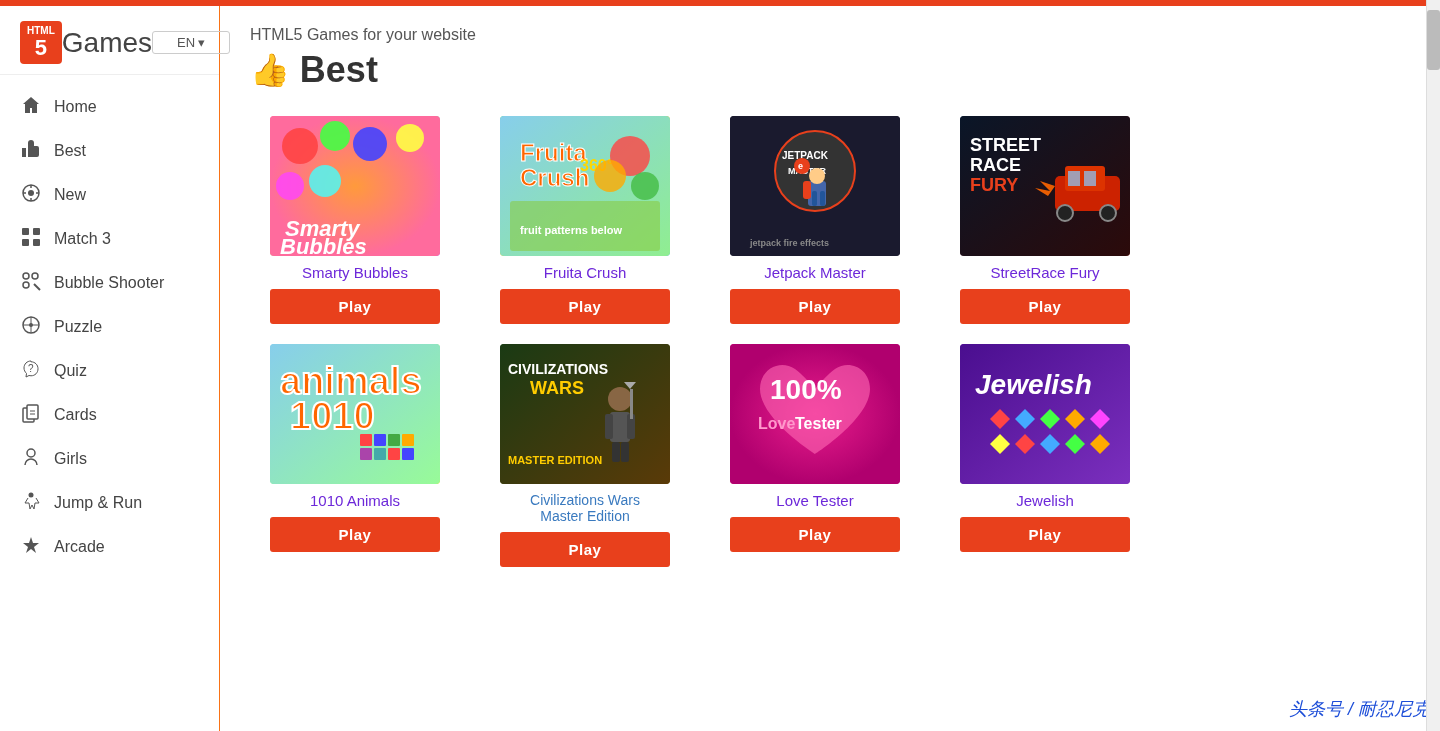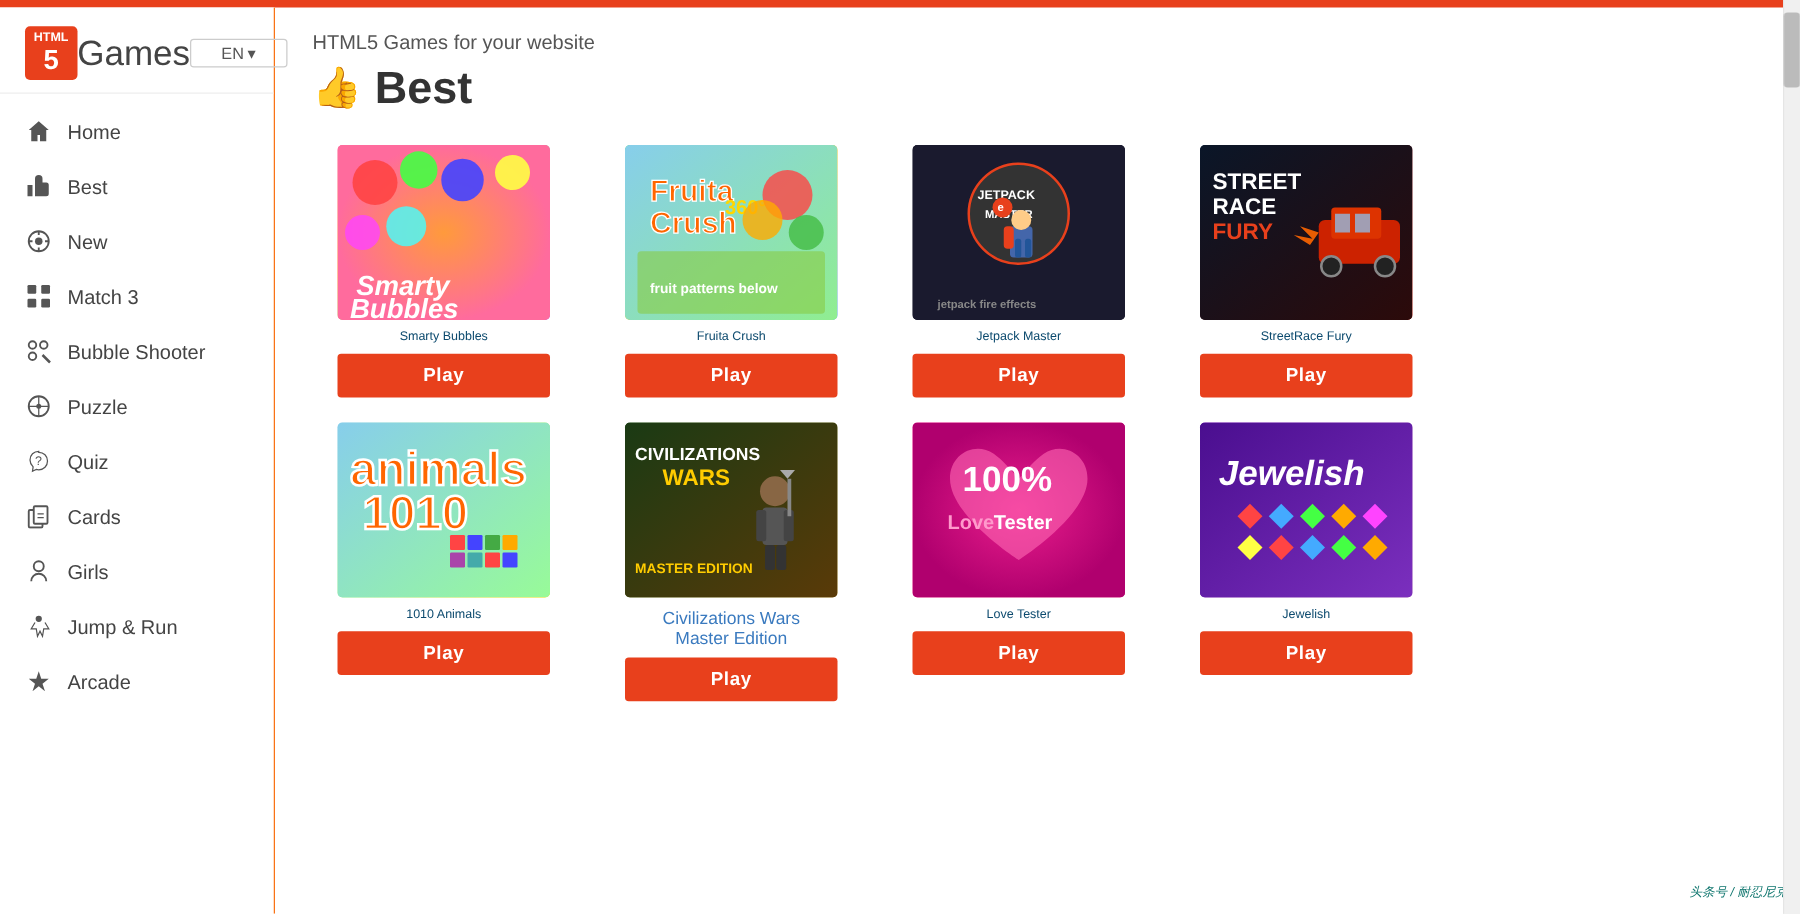--- a/index.html
+++ b/index.html
@@ -141,22 +141,22 @@
       margin-bottom: 8px;
       display: flex;
       align-items: center;
       justify-content: center;
       font-size: 12px;
       color: #fff;
       font-weight: bold;
     }
     
     .game-name {
-      color: #0c4a6e;
-      font-size: 10px;
+      color: #6d28d9;
+      font-size: 15px;
       margin-bottom: 8px;
       text-align: center;
     }
     
     .play-btn {
       background: #e8401c;
       color: #fff;
       border: none;
       border-radius: 3px;
       padding: 9px 0;
@@ -191,22 +191,22 @@
     }
     .game-jewelish {
       background: linear-gradient(135deg, #6a0dad, #9b59b6);
     }
     
     
     .watermark {
       position: fixed;
       bottom: 10px;
       right: 10px;
-      font-size: 10px;
-      color: #0f766e;
+      font-size: 18px;
+      color: #1d4ed8;
       font-style: italic;
     }
     
     .scrollbar-area {
       position: fixed;
       right: 0;
       top: 0;
       width: 14px;
       height: 100%;
       background: #f0f0f0;

